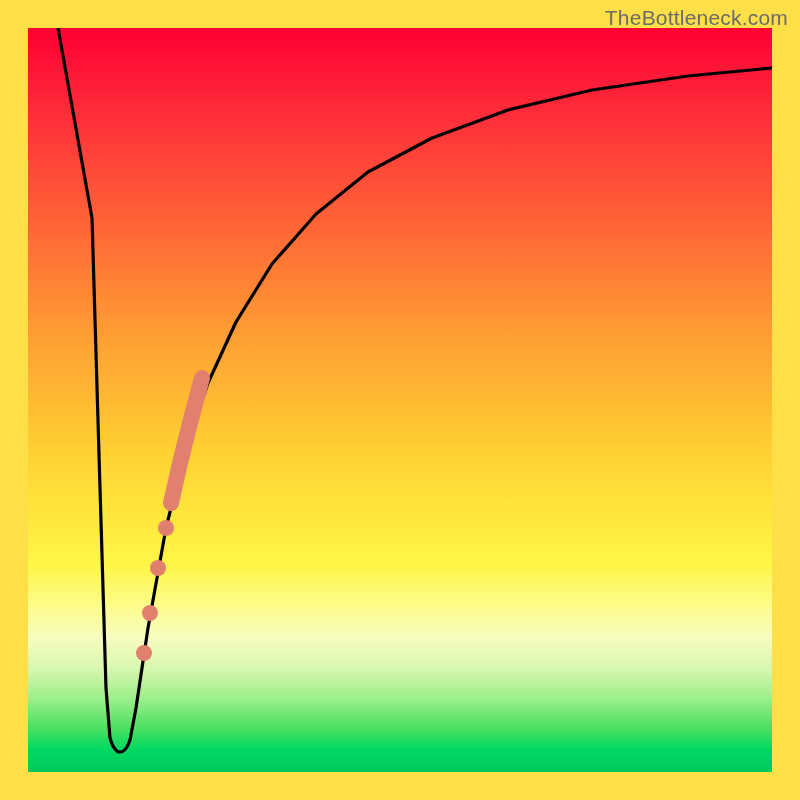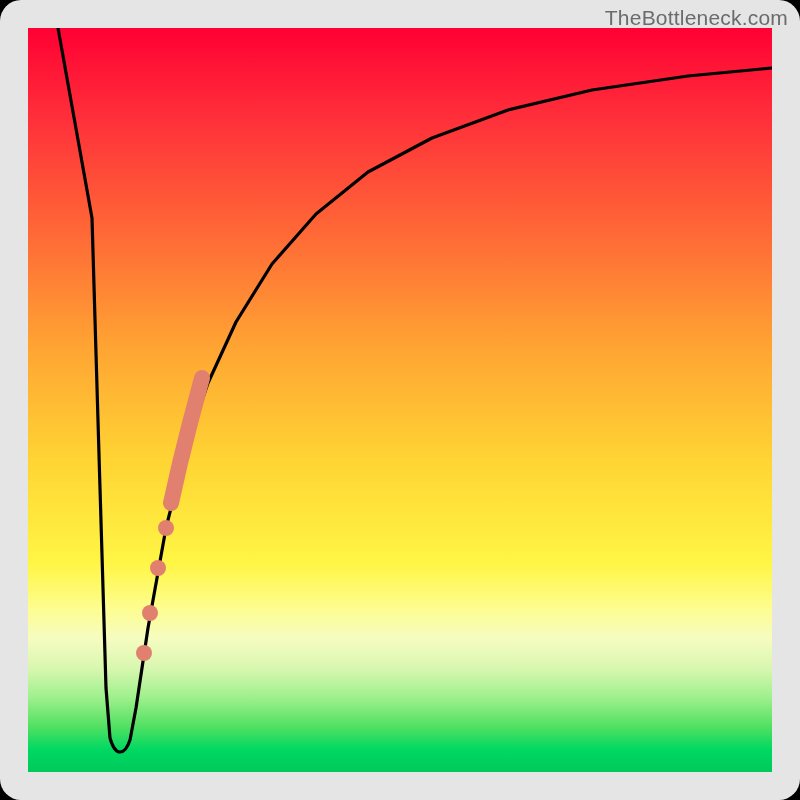--- a/index.html
+++ b/index.html
@@ -8,22 +8,21 @@
     width: 800px;
     height: 800px;
     overflow: hidden;
     background: #000;
     font-family: Arial, Helvetica, sans-serif;
   }
   .frame {
     position: relative;
     width: 800px;
     height: 800px;
-    background: #e5e5e5;
-    border-radius: 21px;
+    background: #fde047;
   }
   .plot {
     position: absolute;
     left: 28px;
     top: 28px;
     width: 744px;
     height: 744px;
     overflow: hidden;
   }
   .gradient-bg {

